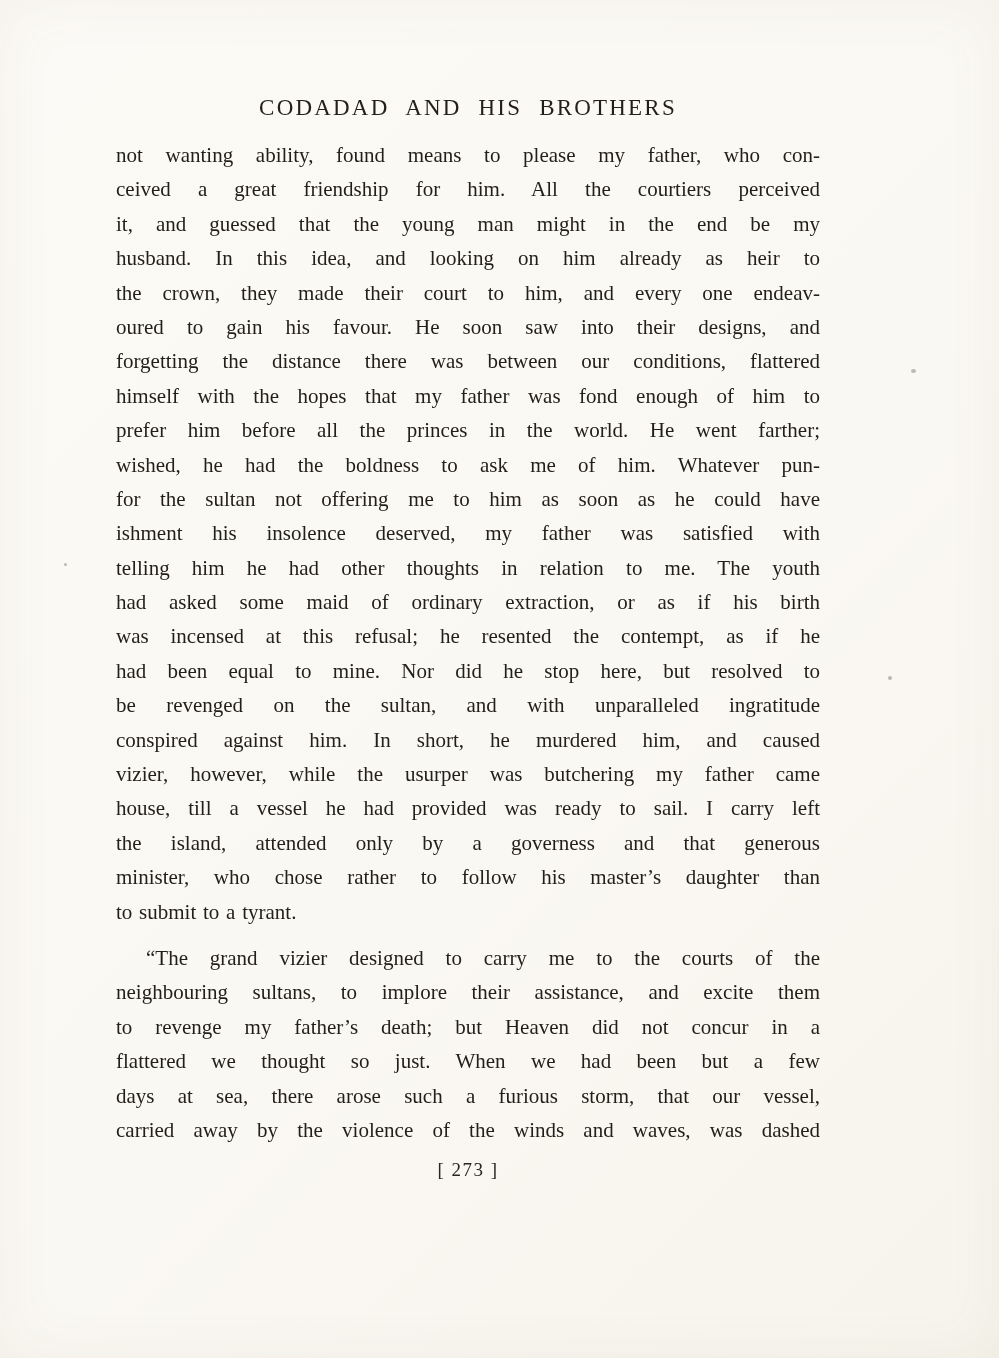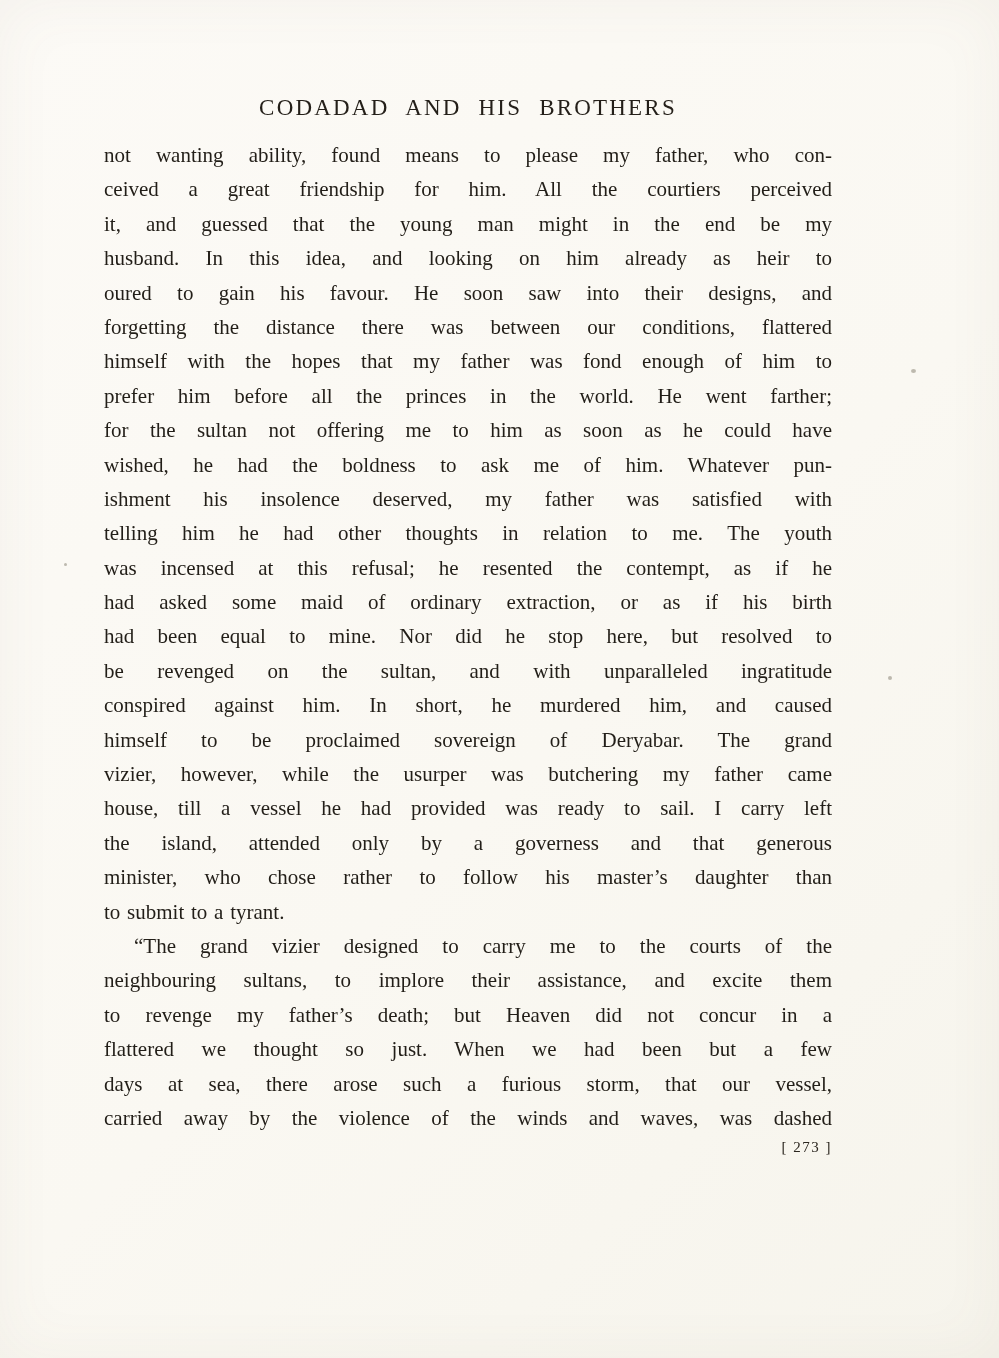--- a/index.html
+++ b/index.html
@@ -31,38 +31,38 @@
     font-size: 23px;
     line-height: 27px;
     letter-spacing: 2.2px;
     word-spacing: 9px;
     color: #241f19;
   }
   .body-text {
     margin-top: 17px;
     font-size: 21px;
   }
-  .paragraph { margin: 0; }
+  .paragraph { margin: 12px; }
   .line {
     height: 34.4px;
     line-height: 34.4px;
     text-align: justify;
     text-align-last: justify;
     word-spacing: 1.5px;
     white-space: nowrap;
   }
   .line.no-justify {
     text-align: center;
     text-align-last: left;
   }
   .line.indent { padding-left: 30px; }
   .folio {
     margin-top: 4px;
-    text-align: right;
-    font-size: 15px;
+    text-align: center;
+    font-size: 19px;
     letter-spacing: 1.5px;
     color: #2a251e;
   }
   .speck {
     position: absolute;
     background: #8a8577;
     border-radius: 50%;
     opacity: 0.55;
   }
 </style>
@@ -71,34 +71,34 @@
 
 <div class="page">
   <div class="text-col">
     <div class="running-head">CODADAD AND HIS BROTHERS</div>
     <div class="body-text">
         <div class="paragraph">
           <div class="line">not wanting ability, found means to please my father, who con-</div>
           <div class="line">ceived a great friendship for him.  All the courtiers perceived</div>
           <div class="line">it, and guessed that the young man might in the end be my</div>
           <div class="line">husband.  In this idea, and looking on him already as heir to</div>
+          <div class="line">the crown, they made their court to him, and every one endeav-</div>
           <div class="line">oured to gain his favour.  He soon saw into their designs, and</div>
           <div class="line">forgetting the distance there was between our conditions, flattered</div>
           <div class="line">himself with the hopes that my father was fond enough of him to</div>
           <div class="line">prefer him before all the princes in the world.  He went farther;</div>
+          <div class="line">wished, he had the boldness to ask me of him.  Whatever pun-</div>
           <div class="line">for the sultan not offering me to him as soon as he could have</div>
-          <div class="line">wished, he had the boldness to ask me of him.  Whatever pun-</div>
           <div class="line">ishment his insolence deserved, my father was satisfied with</div>
           <div class="line">telling him he had other thoughts in relation to me.  The youth</div>
+          <div class="line">had asked some maid of ordinary extraction, or as if his birth</div>
           <div class="line">was incensed at this refusal; he resented the contempt, as if he</div>
-          <div class="line">had asked some maid of ordinary extraction, or as if his birth</div>
           <div class="line">had been equal to mine.  Nor did he stop here, but resolved to</div>
           <div class="line">be revenged on the sultan, and with unparalleled ingratitude</div>
           <div class="line">conspired against him.  In short, he murdered him, and caused</div>
-          <div class="line">himself to be proclaimed sovereign of Deryabar.  The grand</div>
           <div class="line">vizier, however, while the usurper was butchering my father came</div>
           <div class="line">house, till a vessel he had provided was ready to sail.  I carry left</div>
           <div class="line">the island, attended only by a governess and that generous</div>
           <div class="line">minister, who chose rather to follow his master’s daughter than</div>
           <div class="line no-justify">to submit to a tyrant.</div>
         </div>
         <div class="paragraph">
           <div class="line indent">“The grand vizier designed to carry me to the courts of the</div>
           <div class="line">neighbouring sultans, to implore their assistance, and excite them</div>
           <div class="line">to revenge my father’s death; but Heaven did not concur in a</div>

